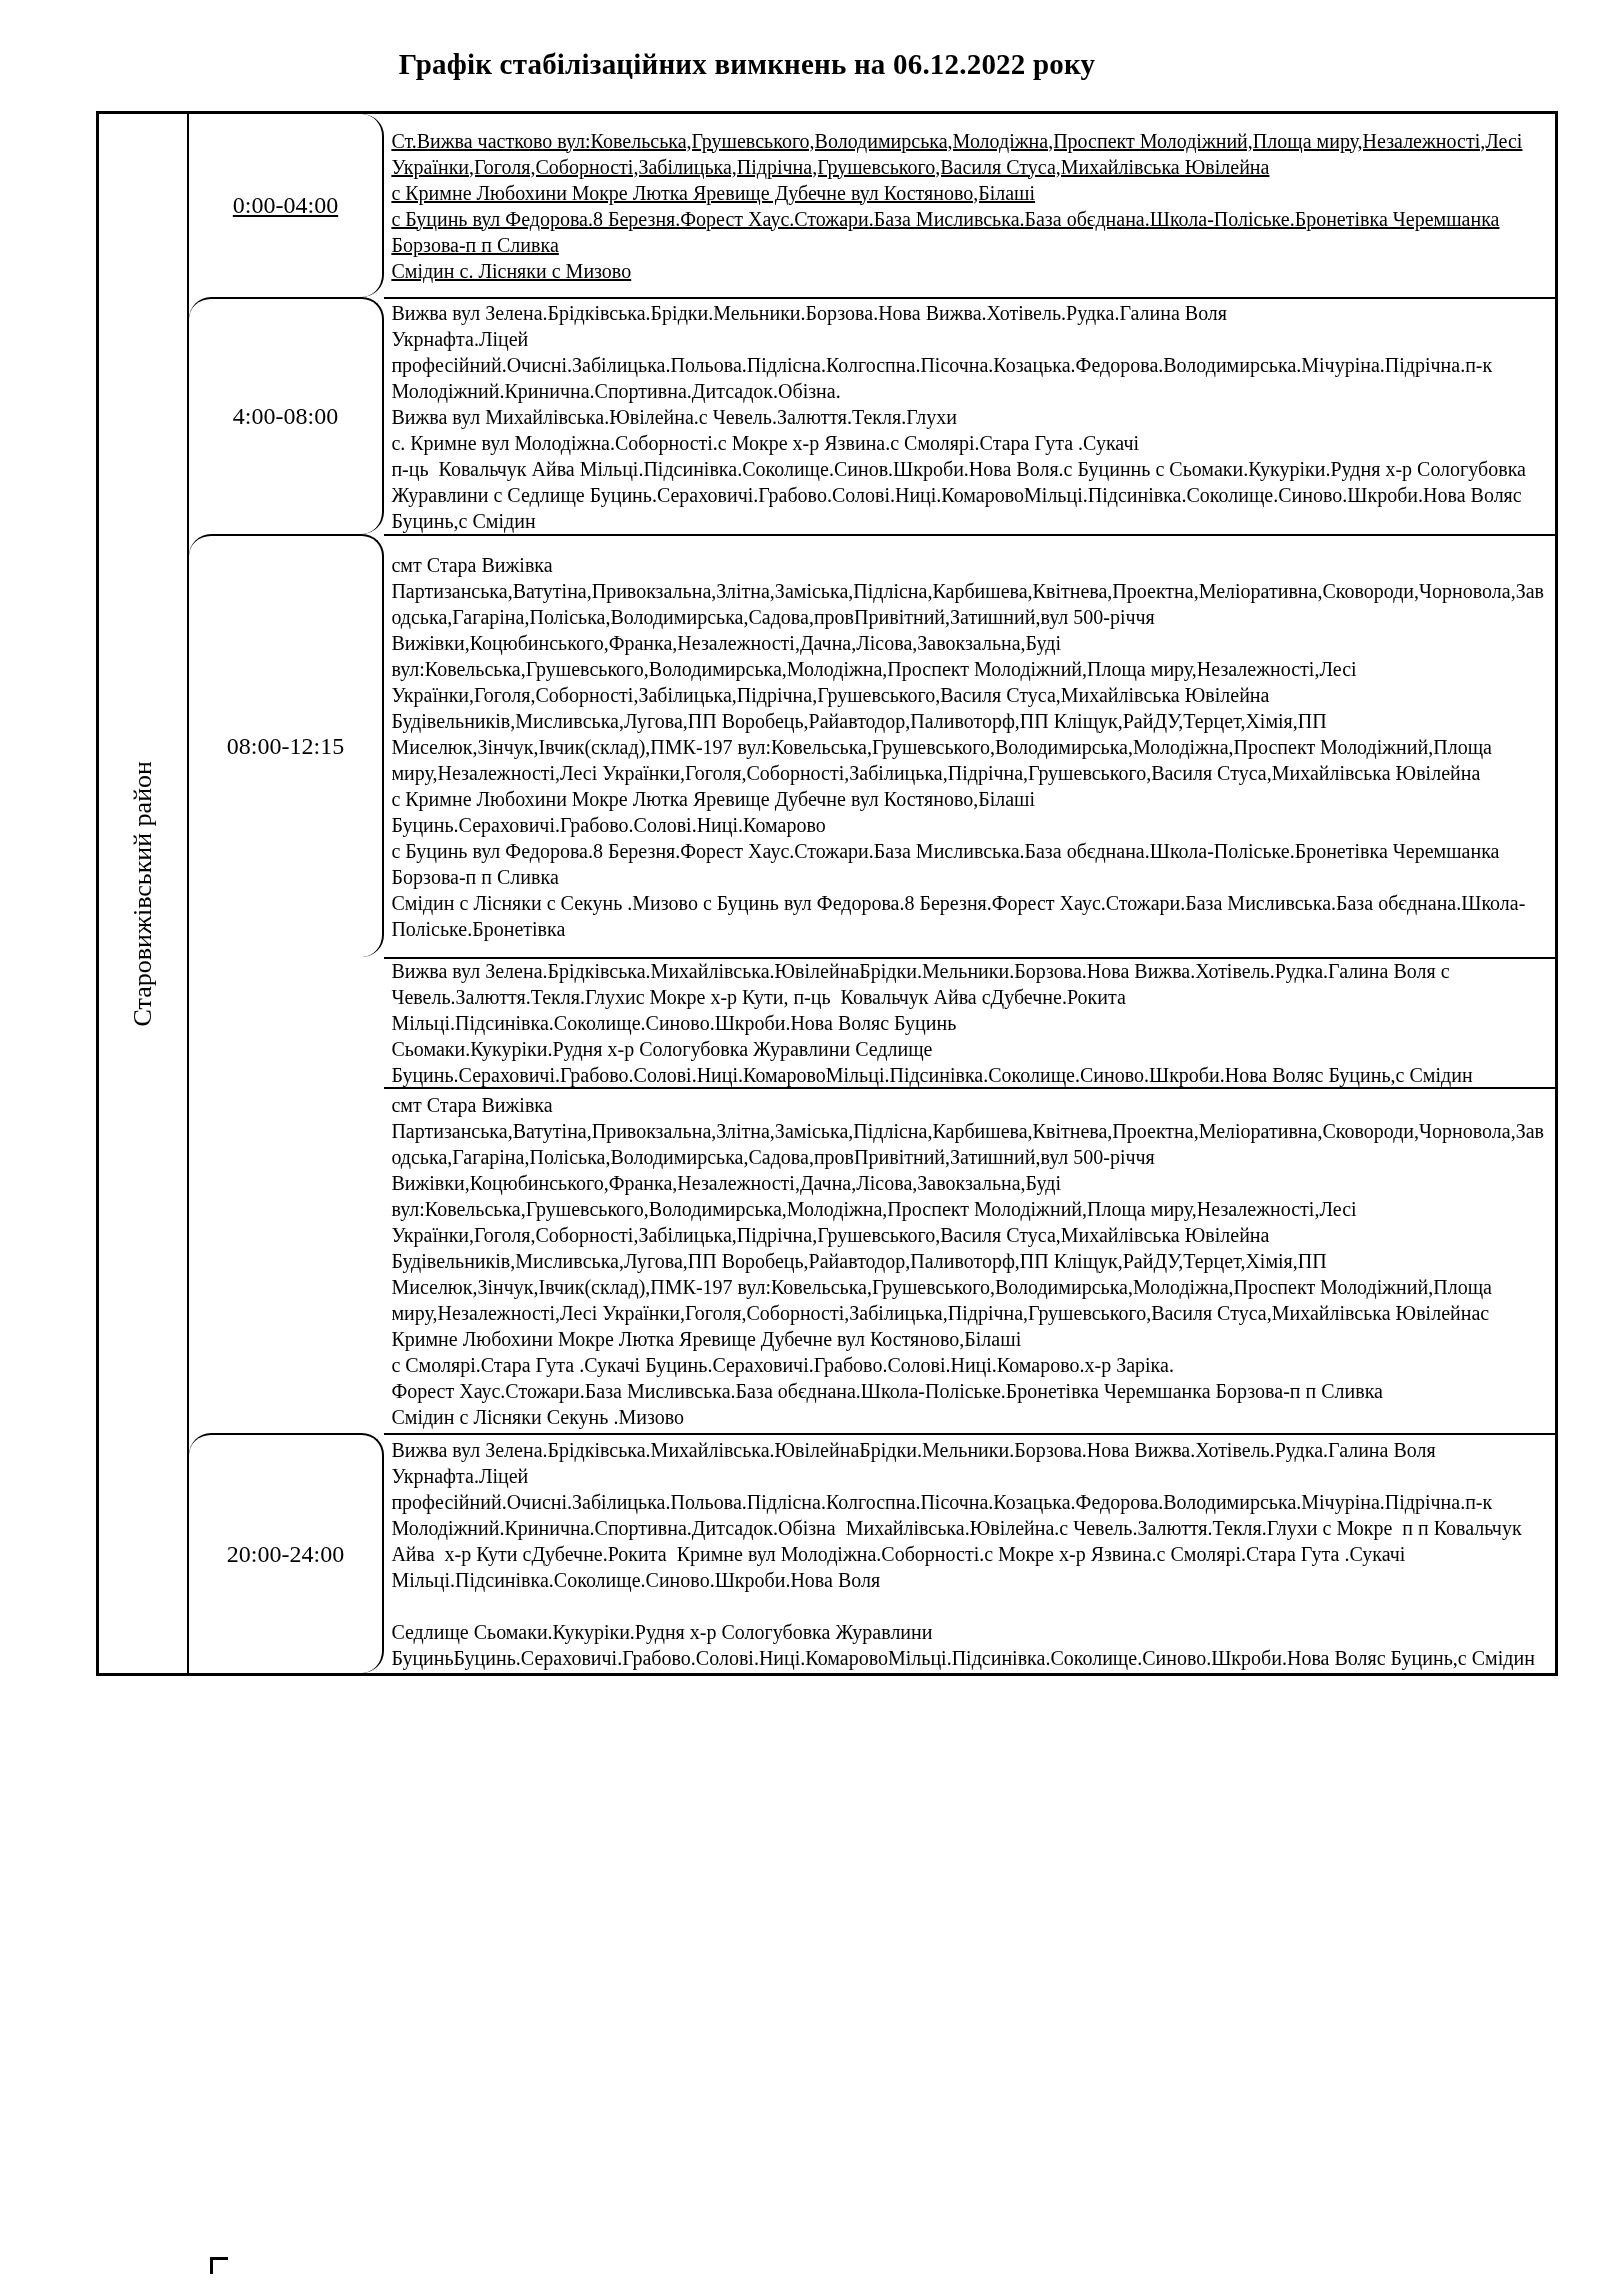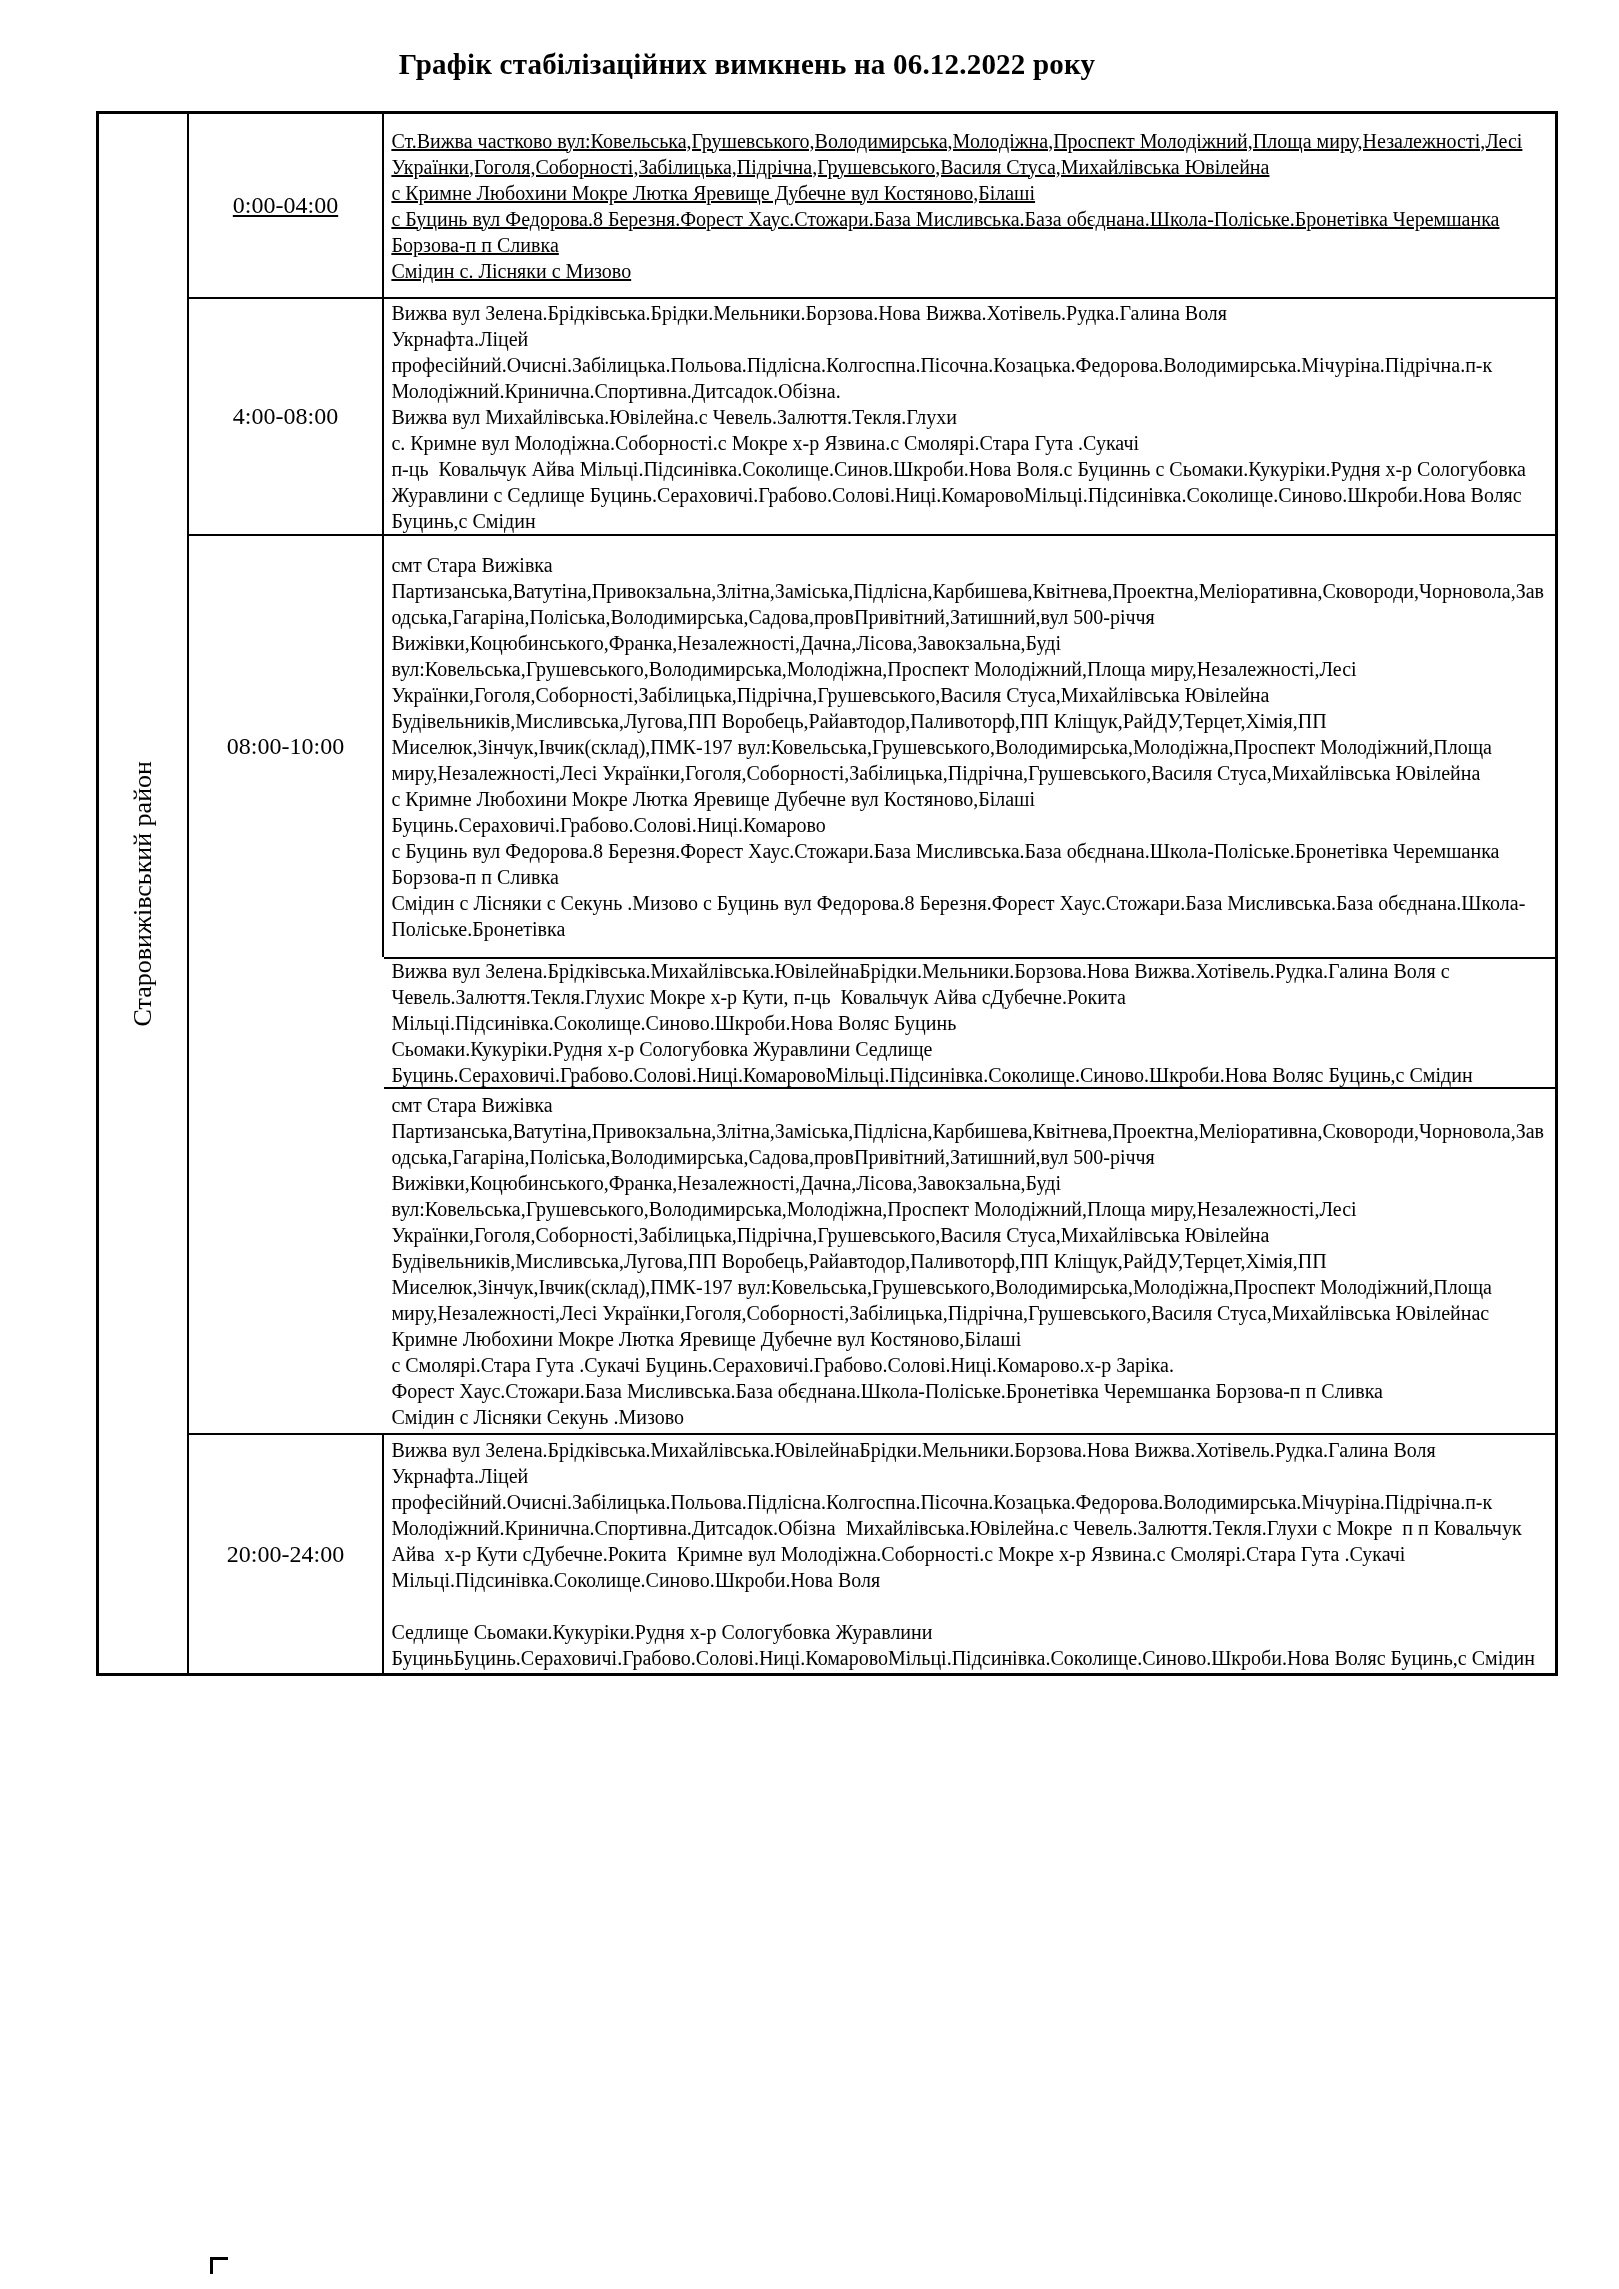--- a/index.html
+++ b/index.html
@@ -54,20 +54,21 @@
   }
   .time-cell {
     grid-column: 2;
     border-right: 2.8px solid #000;
     display: flex;
     align-items: center;
     justify-content: center;
     font-size: 24px;
     box-sizing: border-box;
     white-space: nowrap;
+    border-radius: 22px;
   }
   .areas-cell {
     grid-column: 3;
     display: flex;
     align-items: center;
     box-sizing: border-box;
     padding: 1.8px 3.7px 1.8px 7.4px;
     font-size: 20px;
     line-height: 26px;
     white-space: pre-wrap;
@@ -113,21 +114,21 @@
   <div class="areas-cell rr2">Вижва вул Зелена.Брідківська.Брідки.Мельники.Борзова.Нова Вижва.Хотівель.Рудка.Галина Воля
 Укрнафта.Ліцей
 професійний.Очисні.Забілицька.Польова.Підлісна.Колгоспна.Пісочна.Козацька.Федорова.Володимирська.Мічуріна.Підрічна.п-к
 Молодіжний.Кринична.Спортивна.Дитсадок.Обізна.
 Вижва вул Михайлівська.Ювілейна.с Чевель.Залюття.Текля.Глухи
 с. Кримне вул Молодіжна.Соборності.с Мокре х-р Язвина.с Смолярі.Стара Гута .Сукачі
 п-ць  Ковальчук Айва Мільці.Підсинівка.Соколище.Синов.Шкроби.Нова Воля.с Буциннь с Сьомаки.Кукуріки.Рудня х-р Сологубовка
 Журавлини с Седлище Буцинь.Сераховичі.Грабово.Солові.Ниці.КомаровоМільці.Підсинівка.Соколище.Синово.Шкроби.Нова Воляс
 Буцинь,с Смідин</div>
 
-  <div class="time-cell rr3">08:00-10:00</div>
+  <div class="time-cell rr3">08:00-12:15</div>
   <div class="areas-cell rr3">смт Стара Вижівка
 Партизанська,Ватутіна,Привокзальна,Злітна,Заміська,Підлісна,Карбишева,Квітнева,Проектна,Меліоративна,Сковороди,Чорновола,Зав
 одська,Гагаріна,Поліська,Володимирська,Садова,провПривітний,Затишний,вул 500-річчя
 Вижівки,Коцюбинського,Франка,Незалежності,Дачна,Лісова,Завокзальна,Буді
 вул:Ковельська,Грушевського,Володимирська,Молодіжна,Проспект Молодіжний,Площа миру,Незалежності,Лесі
 Українки,Гоголя,Соборності,Забілицька,Підрічна,Грушевського,Василя Стуса,Михайлівська Ювілейна
 Будівельників,Мисливська,Лугова,ПП Воробець,Райавтодор,Паливоторф,ПП Кліщук,РайДУ,Терцет,Хімія,ПП
 Миселюк,Зінчук,Івчик(склад),ПМК-197 вул:Ковельська,Грушевського,Володимирська,Молодіжна,Проспект Молодіжний,Площа
 миру,Незалежності,Лесі Українки,Гоголя,Соборності,Забілицька,Підрічна,Грушевського,Василя Стуса,Михайлівська Ювілейна
 с Кримне Любохини Мокре Лютка Яревище Дубечне вул Костяново,Білаші

